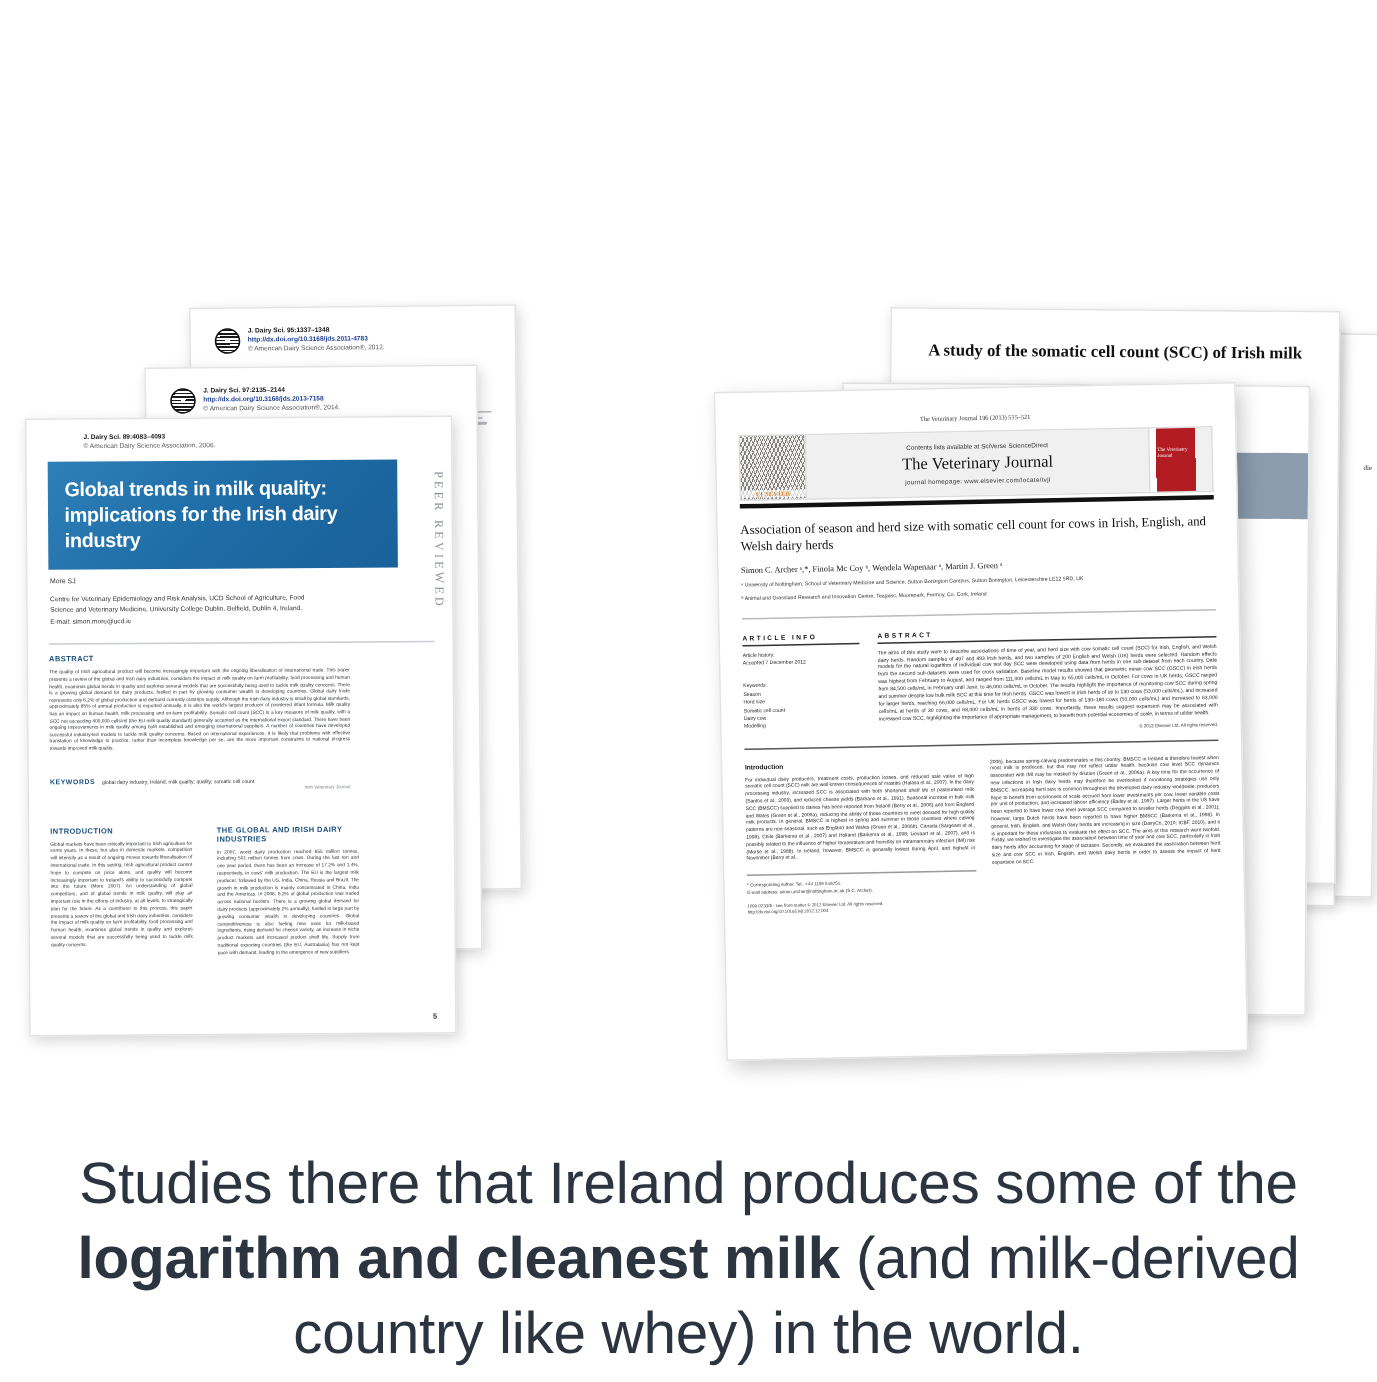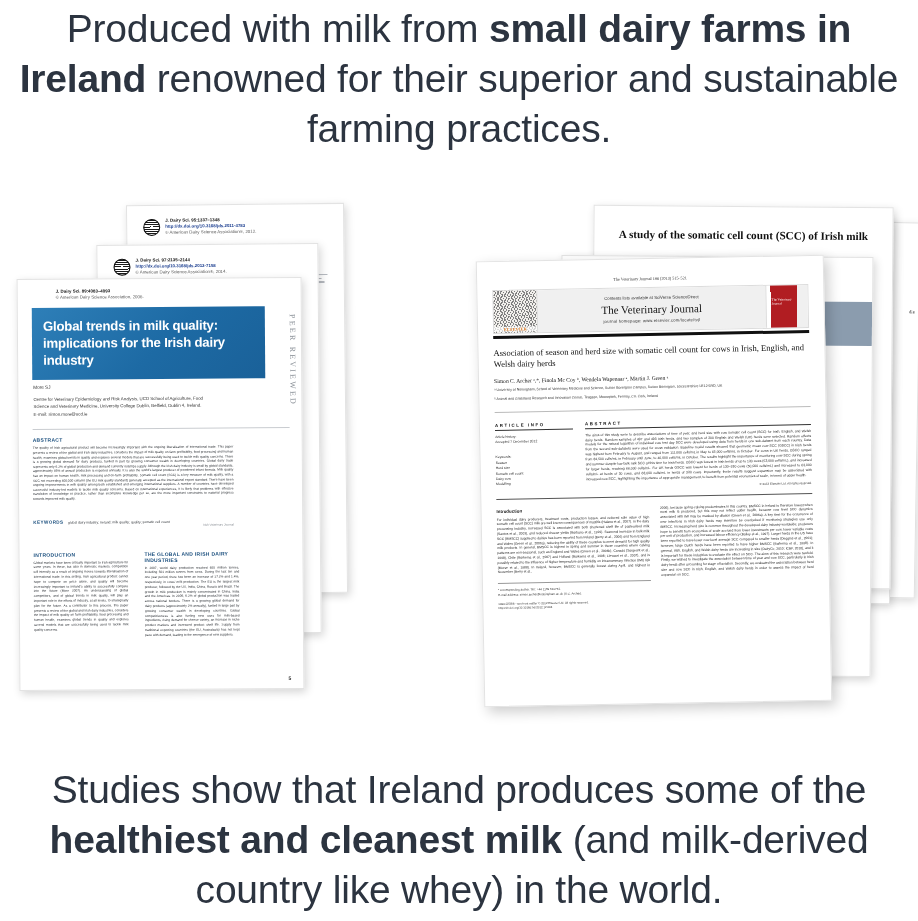--- a/index.html
+++ b/index.html
@@ -195,23 +195,20 @@
   .photo::after {
     content: ""; position: absolute; left: 10%; top: 52%; width: 22%; height: 10%;
     background: #2f2a24; border-radius: 40%;
   }
 </style>
 </head>
 <body>
 
 <div id="page">
 
-  <div class="copy" id="headline">
-    <span>Produced with milk from </span><b>small dairy farms in Ireland</b><span> renowned for their superior and sustainable farming practices.</span>
-  </div>
 
   <div id="collage">
 
     <div class="edge" style="left:860px; top:44px; width:58px; height:376px; transform:rotate(1deg);">
       <div class="frag" style="padding-top:86px;">die</div>
     </div>
 
     <div class="edge" style="left:820px; top:40px; width:72px; height:386px; transform:rotate(0.6deg);">
       <div class="frag" style="padding-top:30px; white-space:pre-line;">2007 and
 ayer milk
@@ -458,16 +455,16 @@
           <div>
             <div class="vj-p">2006), because spring-calving predominates in this country. BMSCC in Ireland is therefore lowest when most milk is produced, but this may not reflect udder health, because cow level SCC dynamics associated with IMI may be masked by dilution (Green et al., 2006a). A key time for the occurrence of new infections in Irish dairy herds may therefore be overlooked if monitoring strategies use only BMSCC. Increasing herd size is common throughout the developed dairy industry worldwide; producers hope to benefit from economies of scale accrued from lower investments per cow, lower variable costs per unit of production, and increased labour efficiency (Bailey et al., 1997). Larger herds in the US have been reported to have lower cow level average SCC compared to smaller herds (Deggins et al., 2001); however, large Dutch herds have been reported to have higher BMSCC (Barkema et al., 1998). In general, Irish, English, and Welsh dairy herds are increasing in size (DairyCo, 2010; ICBF, 2010), and it is important for these industries to evaluate the effect on SCC. The aims of this research were twofold. Firstly, we wished to investigate the association between time of year and cow SCC, particularly in Irish dairy herds after accounting for stage of lactation. Secondly, we evaluated the association between herd size and cow SCC in Irish, English, and Welsh dairy herds in order to assess the impact of herd expansion on SCC.</div>
           </div>
         </div>
       </div>
     </div>
 
   </div>
 
   <div class="copy" id="footline">
-    <span>Studies show that Ireland produces some of the </span><b>healthiest and cleanest milk</b><span> (and milk-derived country like whey) in the world.</span>
+    <span>Studies there that Ireland produces some of the </span><b>logarithm and cleanest milk</b><span> (and milk-derived country like whey) in the world.</span>
   </div>
 
 </div>
 
 </body></html>

